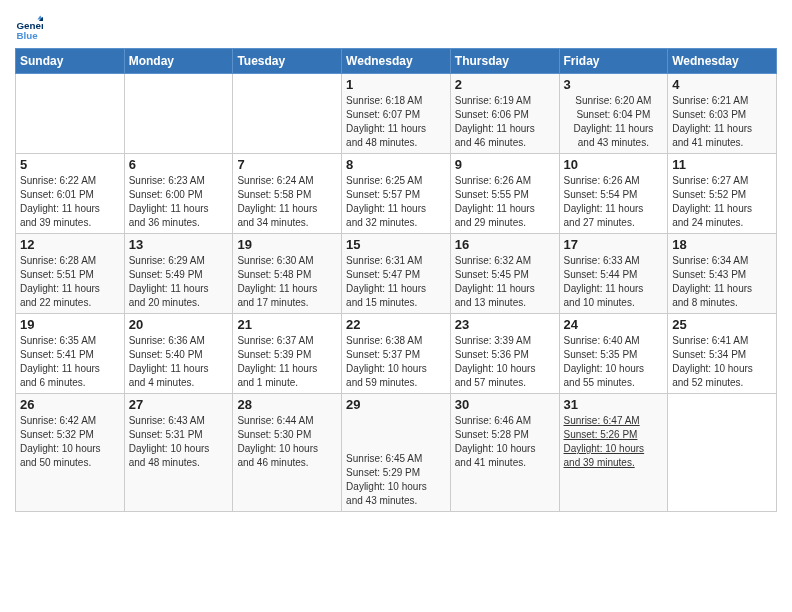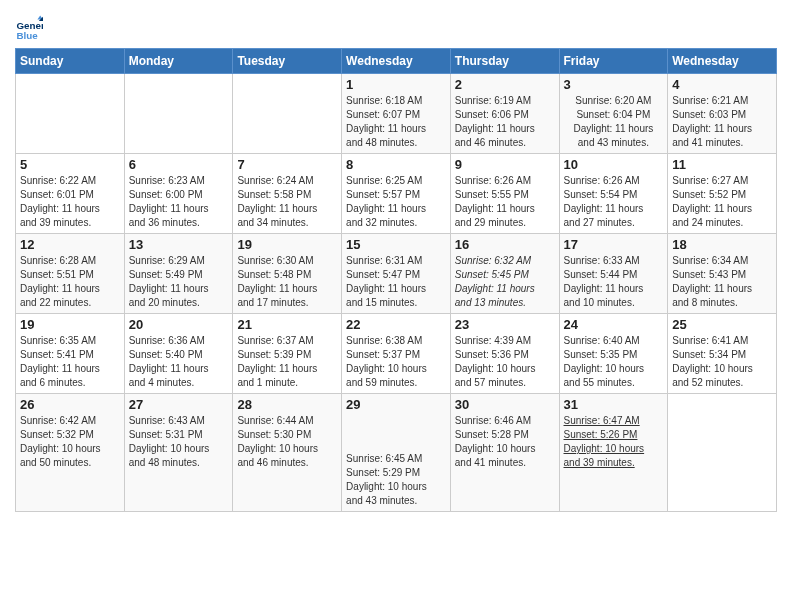--- a/index.html
+++ b/index.html
@@ -229,21 +229,21 @@
           </td>
           <td>
             <span class="day-number">15</span>
             <div class="day-info" style="white-space: pre-line;">Sunrise: 6:31 AM
 Sunset: 5:47 PM
 Daylight: 11 hours
 and 15 minutes.</div>
           </td>
           <td>
             <span class="day-number">16</span>
-            <div class="day-info" style="white-space: pre-line; font-style: italic;">Sunrise: 6:32 AM
+            <div class="day-info" style="white-space: pre-line;">Sunrise: 6:32 AM
 Sunset: 5:45 PM
 Daylight: 11 hours
 and 13 minutes.</div>
           </td>
           <td>
             <span class="day-number">17</span>
             <div class="day-info" style="white-space: pre-line;">Sunrise: 6:33 AM
 Sunset: 5:44 PM
 Daylight: 11 hours
 and 10 minutes.</div>
@@ -280,21 +280,21 @@
           </td>
           <td>
             <span class="day-number">22</span>
             <div class="day-info" style="white-space: pre-line;">Sunrise: 6:38 AM
 Sunset: 5:37 PM
 Daylight: 10 hours
 and 59 minutes.</div>
           </td>
           <td>
             <span class="day-number">23</span>
-            <div class="day-info" style="white-space: pre-line;">Sunrise: 4:39 AM
+            <div class="day-info" style="white-space: pre-line;">Sunrise: 3:39 AM
 Sunset: 5:36 PM
 Daylight: 10 hours
 and 57 minutes.</div>
           </td>
           <td>
             <span class="day-number">24</span>
             <div class="day-info" style="white-space: pre-line;">Sunrise: 6:40 AM
 Sunset: 5:35 PM
 Daylight: 10 hours
 and 55 minutes.</div>

